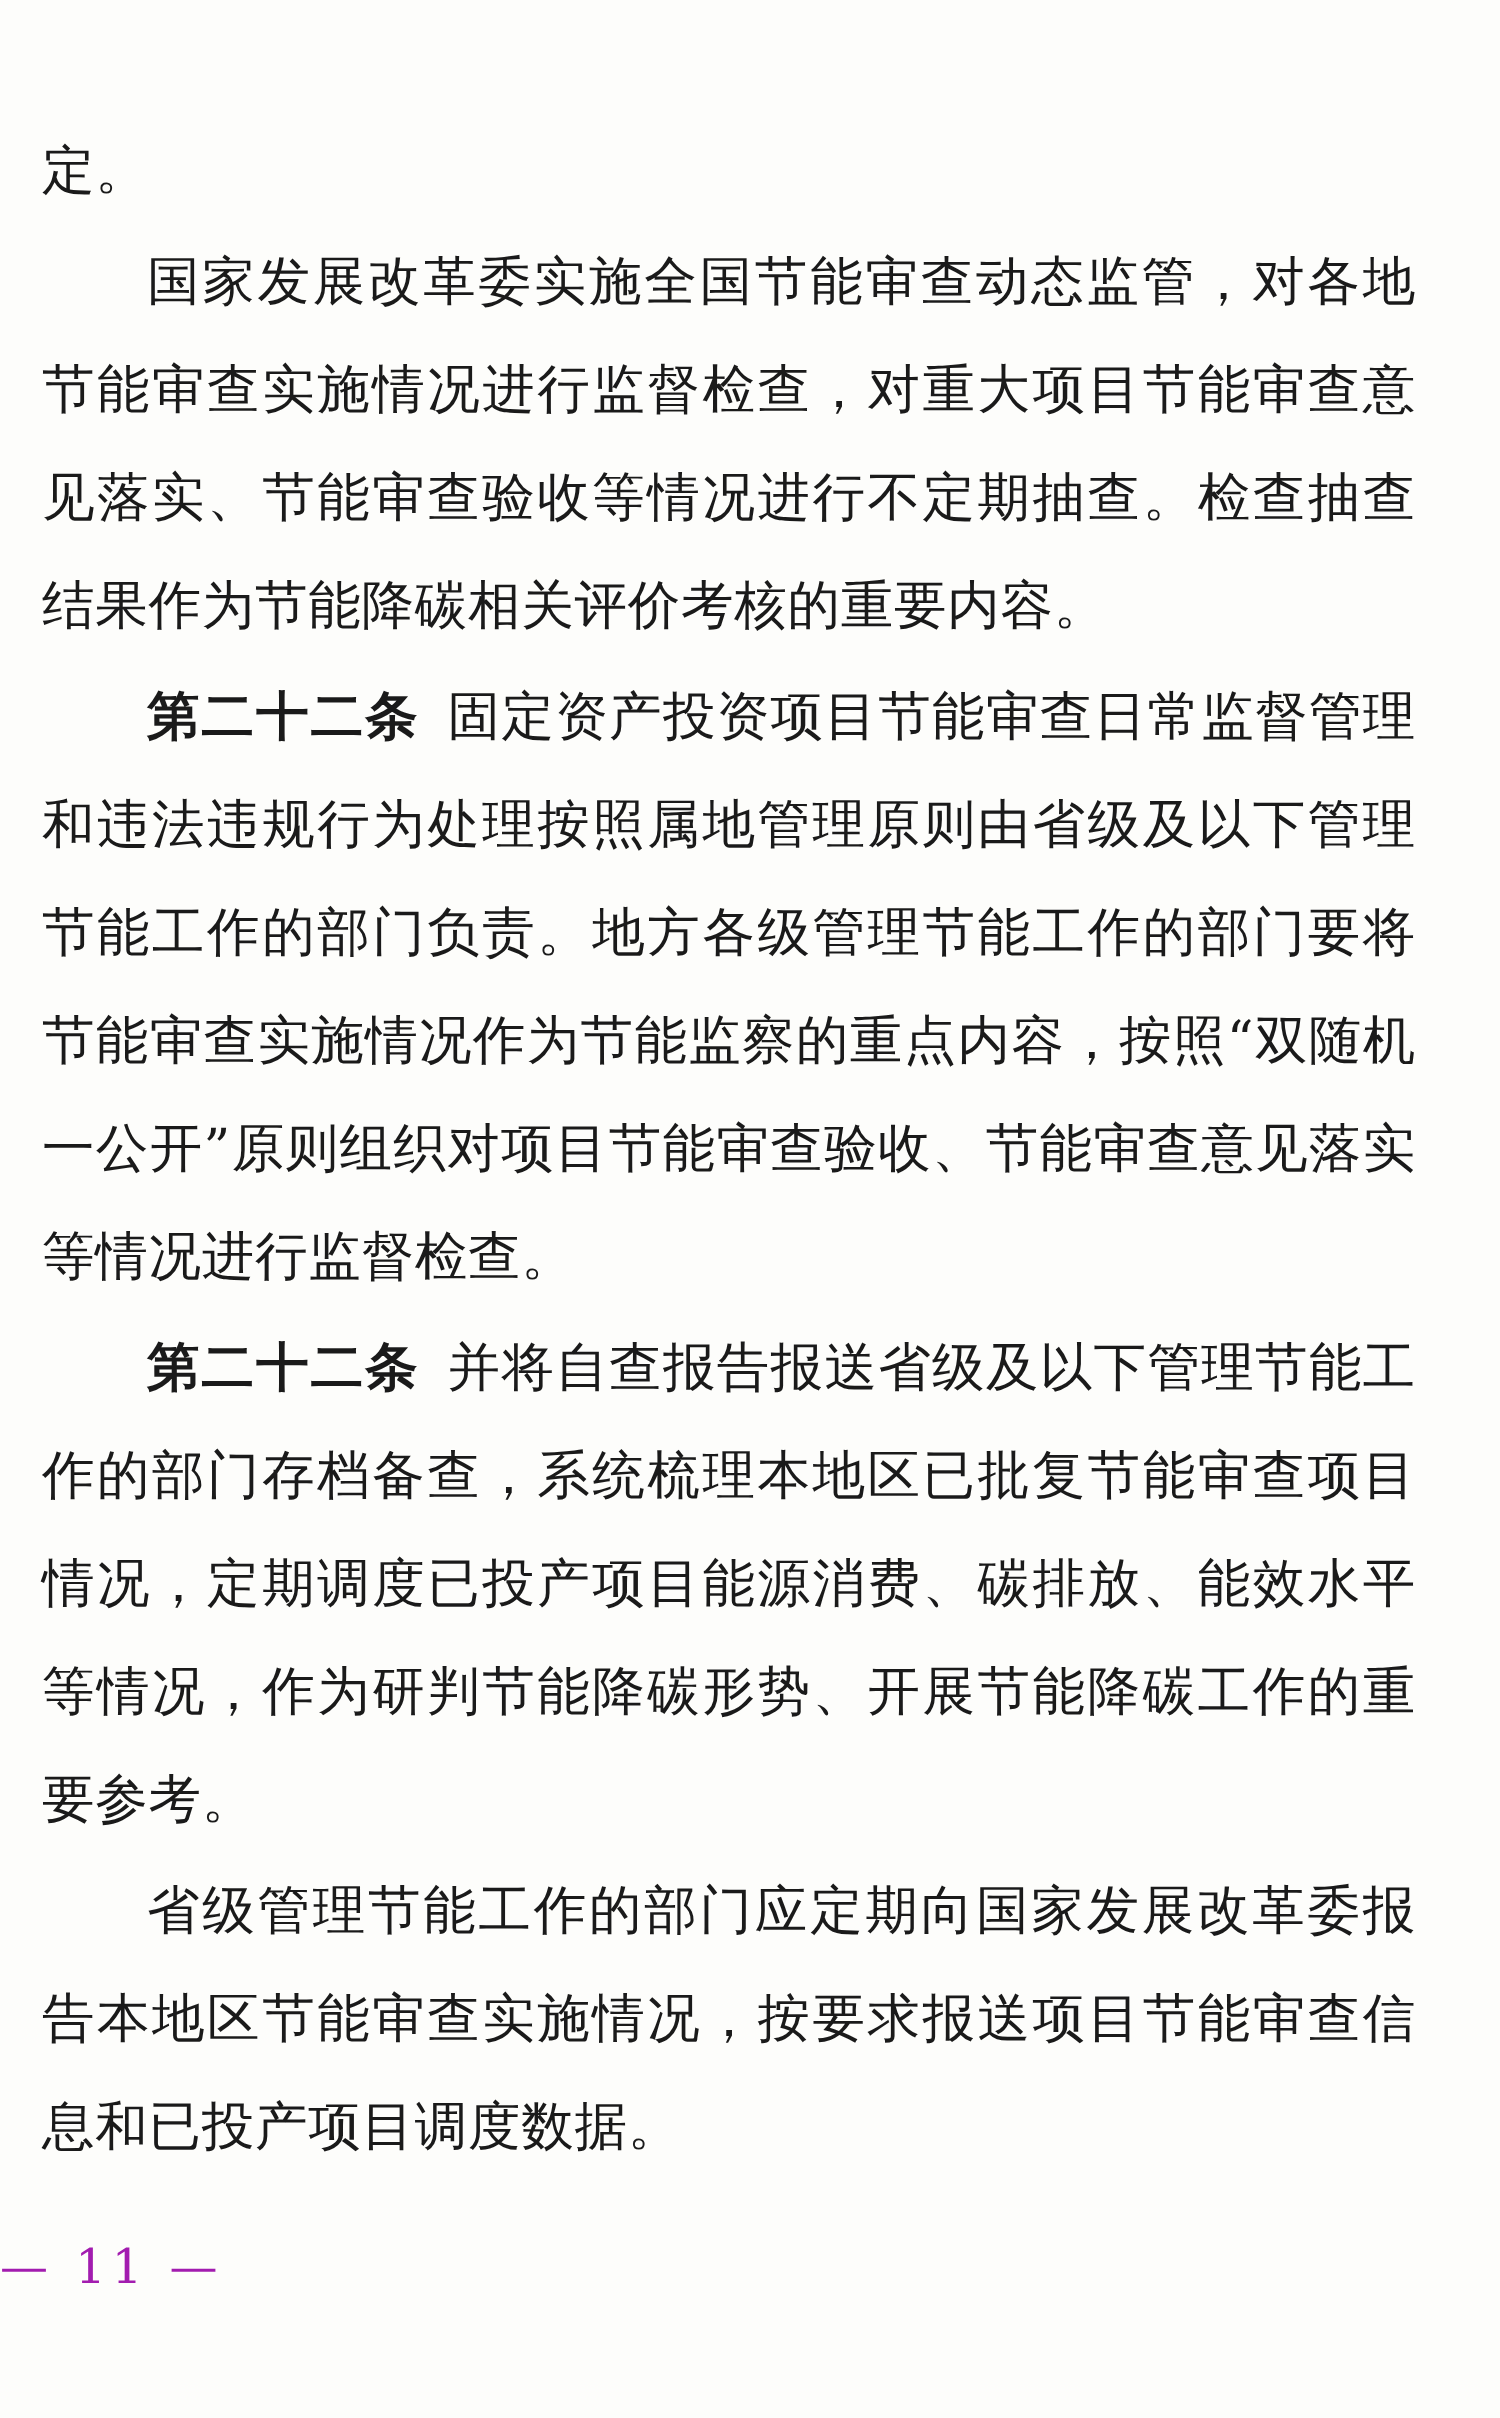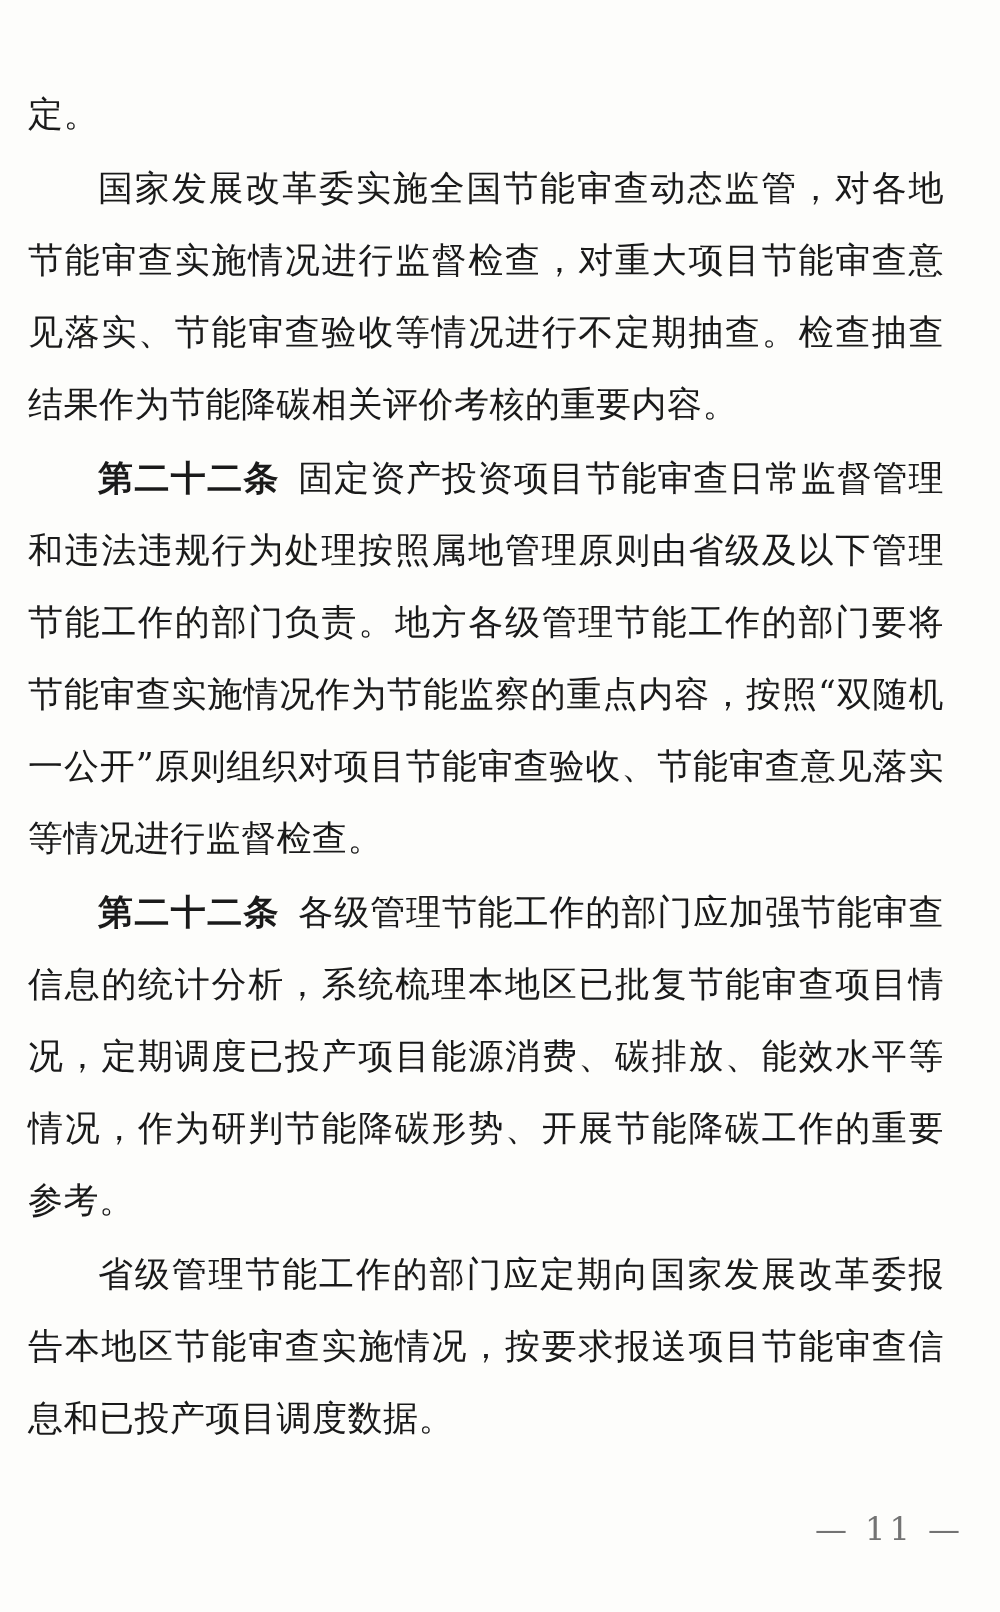--- a/index.html
+++ b/index.html
@@ -42,40 +42,40 @@
     text-indent: 70px;
   }
   .art-label {
     font-weight: bold;
     letter-spacing: 1px;
   }
   .footer {
     position: absolute;
     left: 0;
     right: 36px;
-    bottom: 64px;
-    text-align: right;
+    bottom: 82px;
+    text-align: left;
     font-size: 32px;
     letter-spacing: 4px;
-    color: #737373;
+    color: #a21caf;
   }
 </style>
 </head>
 <body>
 
 <div class="page">
   <div class="content">
 
     <p class="para">定。</p>
 
 
     <p class="para indent">国家发展改革委实施全国节能审查动态监管，对各地节能审查实施情况进行监督检查，对重大项目节能审查意见落实、节能审查验收等情况进行不定期抽查。检查抽查结果作为节能降碳相关评价考核的重要内容。</p>
 
     <p class="para indent"><span class="art-label">第二十二条</span><span class="gap" style="display:inline-block;width:18px"></span><span>固定资产投资项目节能审查日常监督管理和违法违规行为处理按照属地管理原则由省级及以下管理节能工作的部门负责。地方各级管理节能工作的部门要将节能审查实施情况作为节能监察的重点内容，按照“双随机一公开”原则组织对项目节能审查验收、节能审查意见落实等情况进行监督检查。</span></p>
 
-    <p class="para indent"><span class="art-label">第二十二条</span><span class="gap" style="display:inline-block;width:18px"></span><span>各级管理节能工作的部门应加强节能审查信息的统计分析，系统梳理本地区已批复节能审查项目情况，定期调度已投产项目能源消费、碳排放、能效水平等情况，作为研判节能降碳形势、开展节能降碳工作的重要参考。</span></p>
+    <p class="para indent"><span class="art-label">第二十二条</span><span class="gap" style="display:inline-block;width:18px"></span><span>并将自查报告报送省级及以下管理节能工作的部门存档备查，系统梳理本地区已批复节能审查项目情况，定期调度已投产项目能源消费、碳排放、能效水平等情况，作为研判节能降碳形势、开展节能降碳工作的重要参考。</span></p>
 
     <p class="para indent">省级管理节能工作的部门应定期向国家发展改革委报告本地区节能审查实施情况，按要求报送项目节能审查信息和已投产项目调度数据。</p>
 
   </div>
 
   <div class="footer">— 11 —</div>
 </div>
 
 </body></html>

